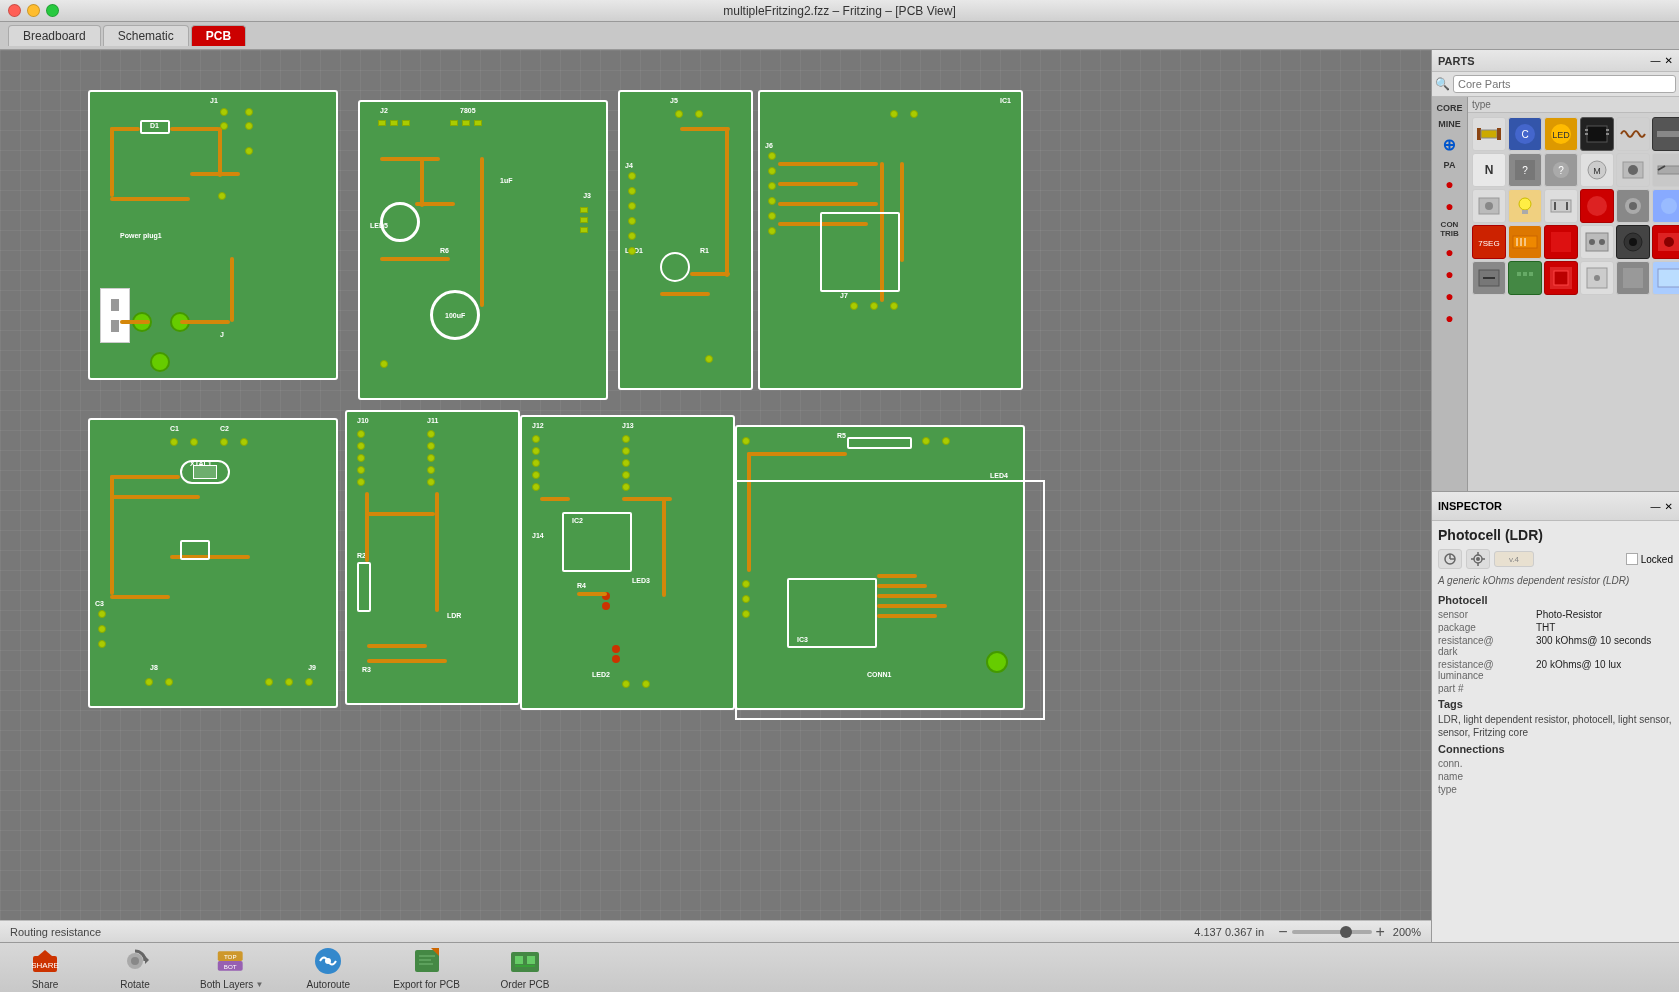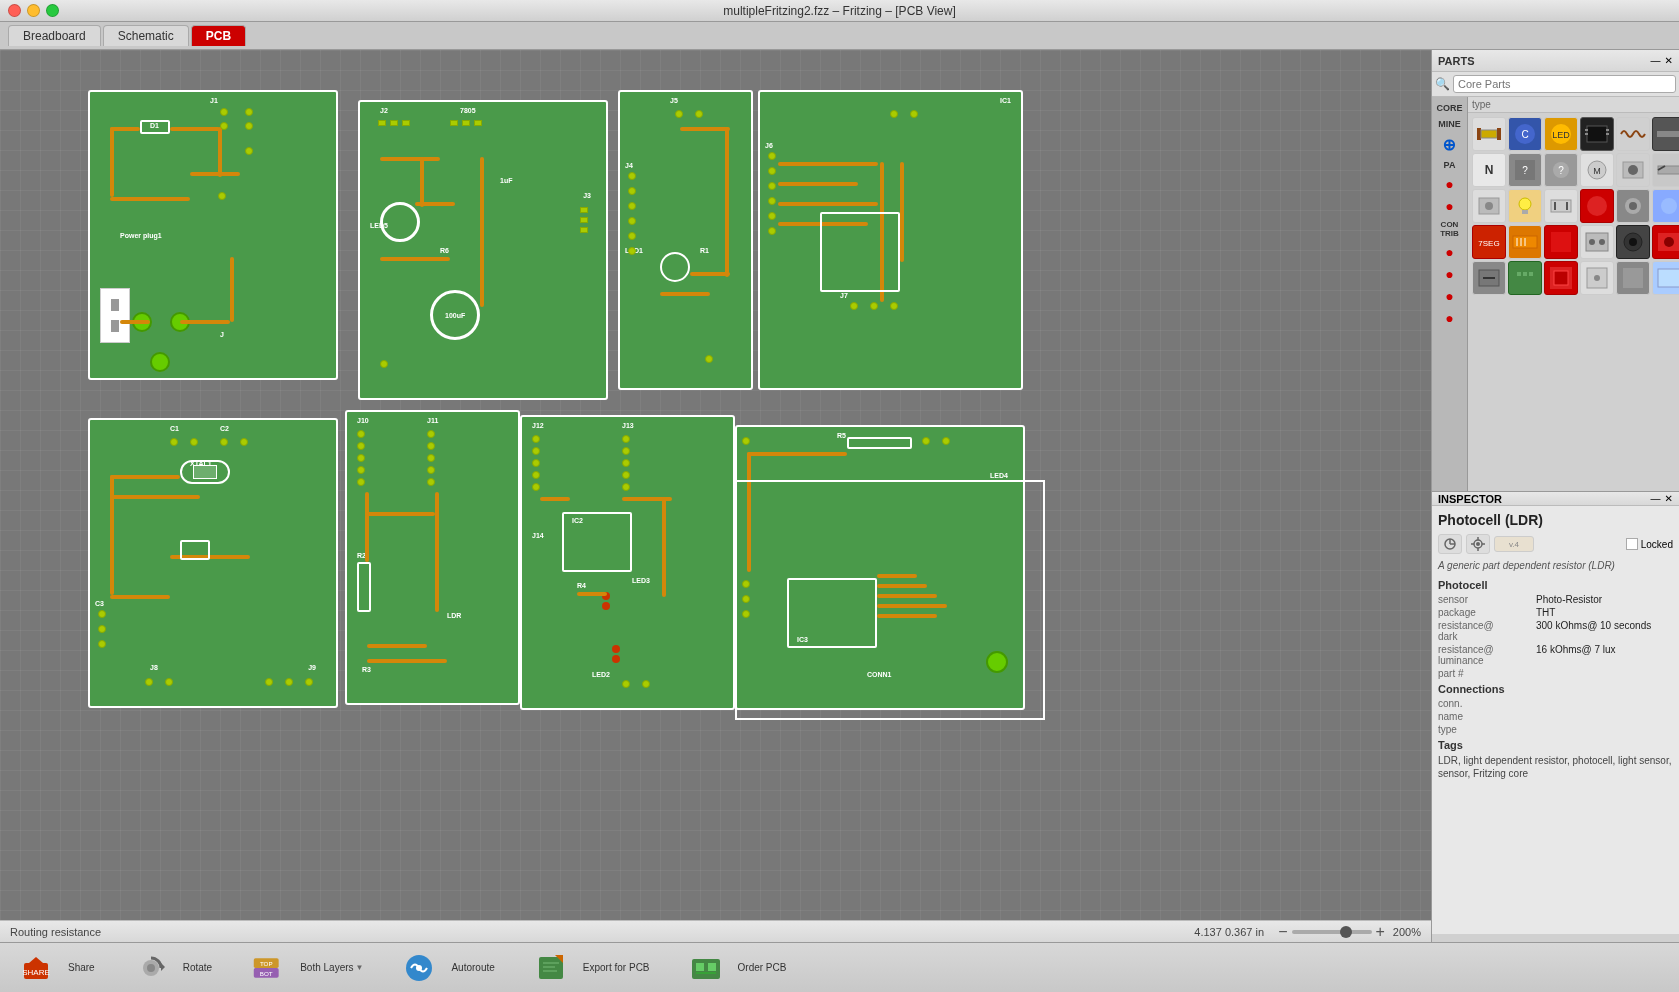--- a/index.html
+++ b/index.html
@@ -108,21 +108,21 @@
       width: 34px; height: 34px; background: #e8e8e8; border: 1px solid #ccc;
       border-radius: 3px; cursor: pointer; display: flex; align-items: center; justify-content: center;
       font-size: 18px;
     }
 
     
     #inspector-section { flex: 1; overflow: hidden; }
     #inspector-header {
       background: linear-gradient(to bottom, #e8e8e8, #d8d8d8);
       padding: 2px 6px; display: flex; align-items: center; justify-content: space-between;
-      border-bottom: 1px solid #bbb; height: 14px;
+      border-bottom: 1px solid #bbb; height: 29px;
     }
     #inspector-body { padding: 6px; overflow-y: auto; height: calc(100% - 22px); background: #e8e8e8; }
     
     .inspector-title { font-size: 14px; font-weight: bold; color: #222; margin-bottom: 6px; }
     .inspector-icons { display: flex; gap: 4px; margin-bottom: 6px; align-items: center; }
     .inspector-icon-btn {
       width: 24px; height: 20px; border: 1px solid #ccc; background: #ddd;
       border-radius: 3px; cursor: pointer; display: flex; align-items: center; justify-content: center;
       font-size: 12px;
     }
@@ -135,21 +135,21 @@
     .prop-value { font-size: 10px; color: #222; flex: 1; }
     .checkbox { width: 12px; height: 12px; border: 1px solid #aaa; background: white; }
 
     
     #toolbar {
       width: 100%; height: 50px; background: linear-gradient(to bottom, #d8d8d8, #c8c8c8);
       border-top: 1px solid #999; display: flex; align-items: center; padding: 0 20px;
       gap: 40px; position: absolute; bottom: 0;
     }
     .tool-item {
-      display: flex; flex-direction: row; align-items: center; gap: 16px;
+      display: flex; flex-direction: column; align-items: center; gap: 2px;
       cursor: pointer; min-width: 50px;
     }
     .tool-icon {
       width: 32px; height: 32px; display: flex; align-items: center; justify-content: center;
       font-size: 22px;
     }
     .tool-label { font-size: 10px; color: #333; }
 
     
     #statusbar {
@@ -752,67 +752,67 @@
                 <line x1="1" y1="8" x2="4" y2="8" stroke="#666" stroke-width="1.5"></line>
                 <line x1="12" y1="8" x2="15" y2="8" stroke="#666" stroke-width="1.5"></line>
               </svg>
           </div>
           <div class="inspector-icon-btn" style="background:#e8e0d0;width:40px;height:16px;font-size:8px;color:#888;">v.4</div>
           <div style="display:flex;align-items:center;gap:3px;margin-left:auto;">
             <div class="checkbox"></div>
             <span style="font-size:10px;">Locked</span>
           </div>
         </div>
-        <div class="inspector-desc">A generic part dependent resistor (LDR)</div>
+        <div class="inspector-desc">A generic kOhms dependent resistor (LDR)</div>
 
         <div class="prop-section">
           <div class="prop-section-title">Photocell</div>
           <div class="prop-row">
             <span class="prop-label">sensor</span>
             <span class="prop-value">Photo-Resistor</span>
           </div>
           <div class="prop-row">
             <span class="prop-label">package</span>
             <span class="prop-value">THT</span>
           </div>
           <div class="prop-row">
             <span class="prop-label" style="white-space:pre-line;">resistance@
 dark</span>
             <span class="prop-value">300 kOhms@ 10 seconds</span>
           </div>
           <div class="prop-row">
             <span class="prop-label" style="white-space:pre-line;">resistance@
 luminance</span>
-            <span class="prop-value">16 kOhms@ 7 lux</span>
+            <span class="prop-value">20 kOhms@ 10 lux</span>
           </div>
           <div class="prop-row">
             <span class="prop-label">part #</span>
             <span class="prop-value"></span>
           </div>
+        </div>
+
+        <div class="prop-section">
+          <div class="prop-section-title">Tags</div>
+          <div style="font-size:10px;color:#444;line-height:1.3;">LDR, light dependent resistor, photocell, light sensor, sensor, Fritzing core</div>
         </div>
 
         <div class="prop-section">
           <div class="prop-section-title">Connections</div>
           <div class="prop-row">
             <span class="prop-label">conn.</span>
             <span class="prop-value"></span>
           </div>
           <div class="prop-row">
             <span class="prop-label">name</span>
             <span class="prop-value"></span>
           </div>
           <div class="prop-row">
             <span class="prop-label">type</span>
             <span class="prop-value"></span>
           </div>
-        </div>
-
-        <div class="prop-section">
-          <div class="prop-section-title">Tags</div>
-          <div style="font-size:10px;color:#444;line-height:1.3;">LDR, light dependent resistor, photocell, light sensor, sensor, Fritzing core</div>
         </div>
       </div>
     </div>
 
   </div>
 </div>
 
 <div id="statusbar">
   <span>Routing resistance</span>
   <div id="zoom-controls">

